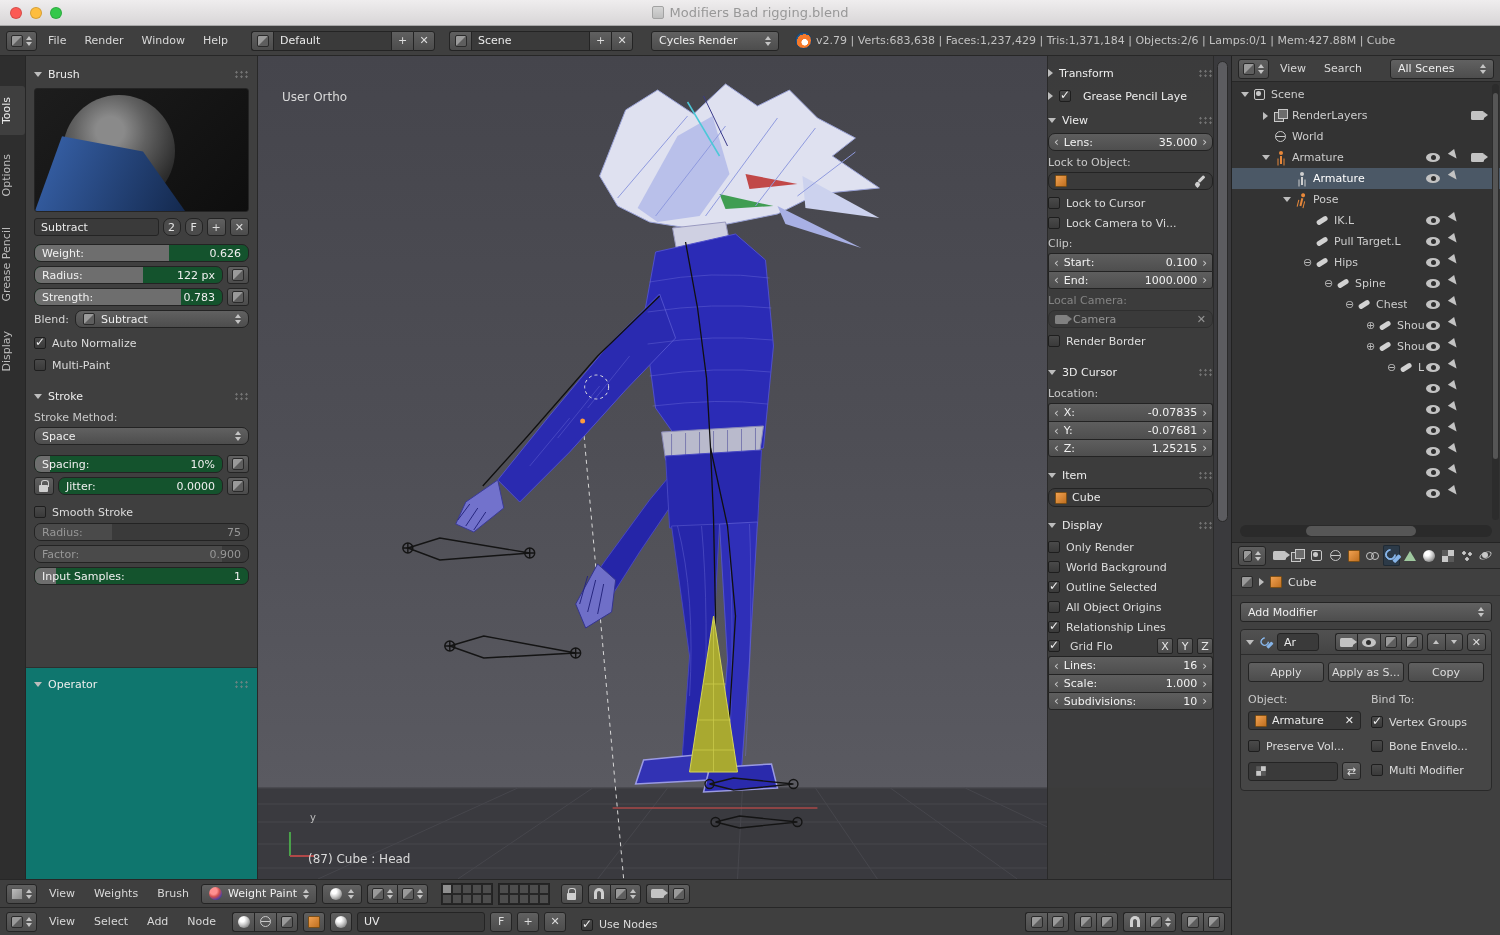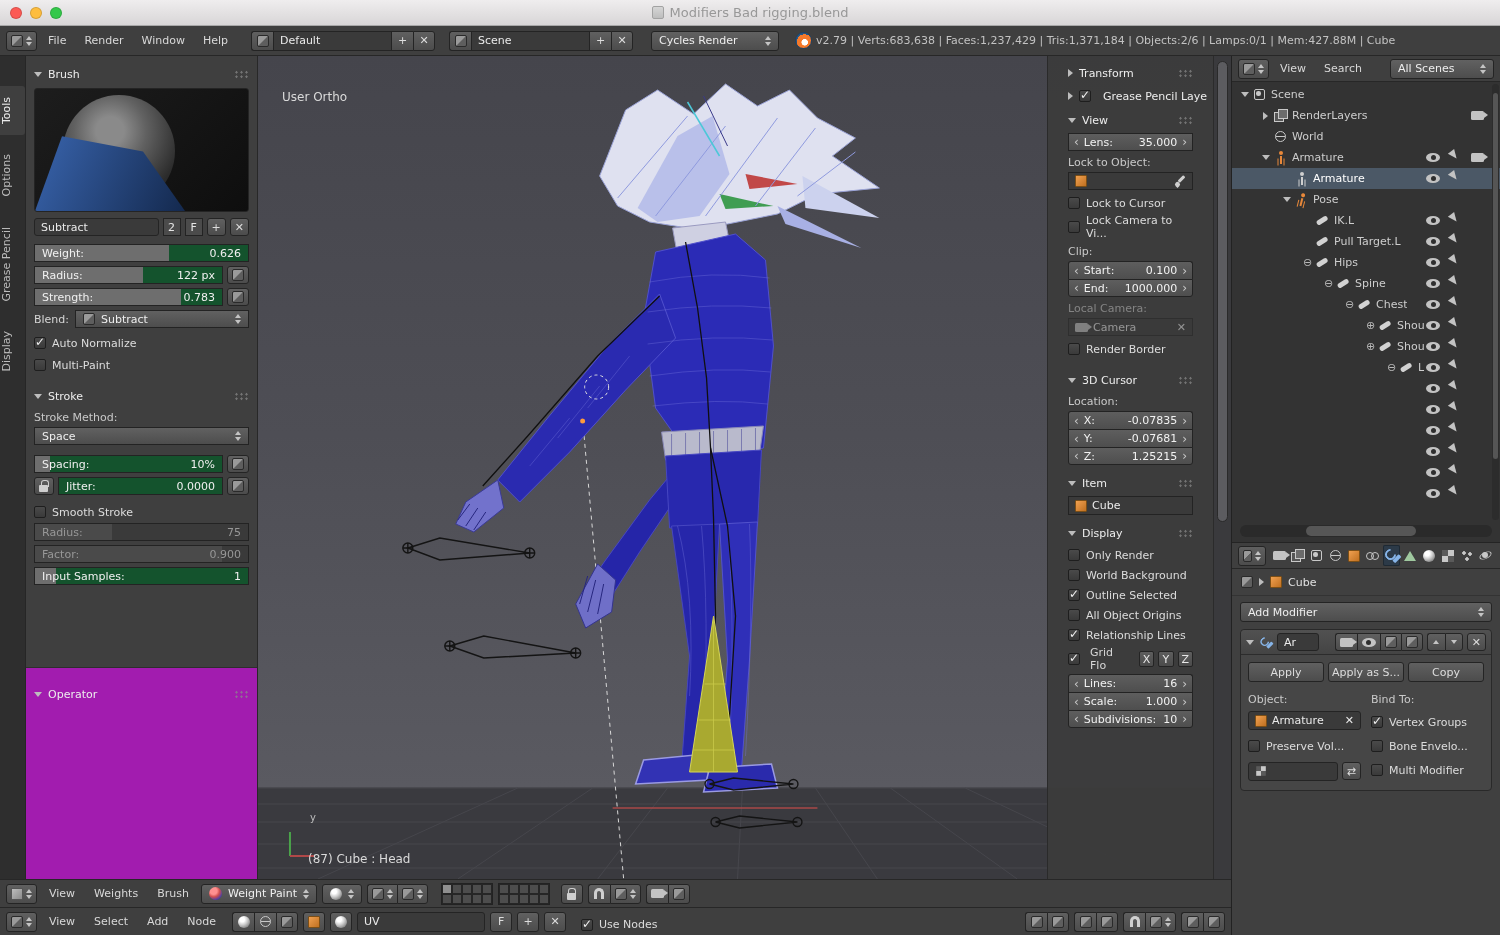--- a/index.html
+++ b/index.html
@@ -32,21 +32,21 @@
 .grp>*:first-child{border-radius:3px 0 0 3px}
 .grp>*:last-child{border-radius:0 3px 3px 0;border-right-width:1px}
 .blogo{width:17px;height:17px;border-radius:50%;background:radial-gradient(circle at 58% 62%,#ffffff 0 3px,#f5792a 3.5px 8px,#265787 8px);border:1px solid #1d4266}
 .stats{color:#c2c2c2;white-space:nowrap;overflow:hidden}
 
 .panel-h{height:20px;display:flex;align-items:center;gap:6px;color:#ededed}
 .tri-d{width:0;height:0;border-left:4px solid transparent;border-right:4px solid transparent;border-top:5px solid #bdbdbd}
 .tri-r{width:0;height:0;border-top:4px solid transparent;border-bottom:4px solid transparent;border-left:5px solid #bdbdbd}
 .grip{margin-left:auto;width:15px;height:9px;background:radial-gradient(circle,#8a8a8a 1px,transparent 1.3px);background-size:5px 4.5px;opacity:.7}
 
-.w18{height:18px;border:1px solid #232323;border-radius:0;display:flex;align-items:center;font-size:11px}
+.w18{height:18px;border:1px solid #232323;border-radius:7px;display:flex;align-items:center;font-size:11px}
 .slider{position:relative;background:#14532d;overflow:hidden;color:#f0f0f0;flex:1}
 .slider>.fill{position:absolute;top:0;left:0;bottom:0;background:#6e6e6e}
 .slider>.lab{position:relative;margin-left:7px;white-space:nowrap}
 .slider>.val{position:relative;margin-left:auto;margin-right:7px;white-space:nowrap}
 .slider.dis{color:#979797;background:#3a3a3a}
 .slider.dis>.fill{background:#4a4a4a}
 .numf{background:linear-gradient(#5e5e5e,#4e4e4e);color:#f2f2f2;padding:0 3px;flex:1}
 .numf::before{content:"‹";color:#c9c9c9;font-size:12px;padding:0 2px}
 .numf::after{content:"›";color:#c9c9c9;font-size:12px;padding:0 2px;margin-left:0}
 .numf .lab{margin-left:3px;white-space:nowrap}
@@ -123,27 +123,27 @@
 .tabstrip{flex:0 0 26px;background:#2e2e2e;border-right:1px solid #262626;display:flex;flex-direction:column;align-items:stretch;padding-top:30px;gap:8px}
 .vtab{writing-mode:vertical-rl;transform:rotate(180deg);color:#bdbdbd;padding:11px 0;text-align:center;font-size:11px}
 .vtab.active{background:#3f3f3f;color:#ececec;border-radius:3px 0 0 3px}
 
 
 .toolshelf{flex:0 0 232px;background:#3f3f3f;border-right:1px solid #282828;padding:8px 8px 0 8px;display:flex;flex-direction:column;overflow:hidden}
 .brush-preview{height:124px;border:1px solid #242424;border-radius:3px;margin:4px 0 6px 0;position:relative;overflow:hidden;background:linear-gradient(135deg,#1d1d1d,#0e0e0e)}
 .brush-preview .sphere{position:absolute;left:28px;top:6px;width:112px;height:112px;border-radius:50%;background:radial-gradient(circle at 42% 32%,#8a8a8a 0 14%,#616161 36%,#2c2c2c 72%,#161616 100%)}
 .brush-preview .wedge{position:absolute;left:0;bottom:0;width:150px;height:85px;background:linear-gradient(115deg,#3a66b0,#14294e);clip-path:polygon(0 100%,100% 100%,72% 30%,18% 12%)}
 .db-count{height:18px;display:flex;align-items:center;justify-content:center;min-width:18px;background:#4b4b4b;border:1px solid #232323;color:#e6e6e6}
-.op-region{border-top:1px solid #2e2e2e;margin:78px -8px 0 -8px;padding:16px 8px;flex:1;background:#a21caf}
+.op-region{border-top:1px solid #2e2e2e;margin:78px -8px 0 -8px;padding:6px 8px;flex:1;background:#0f766e}
 
 
 .viewport{position:relative;flex:1;min-width:0;background:linear-gradient(#45454c 0%,#4e4e55 46%,#5a5a61 88.8%,#3d3d42 89%,#35353a 100%);overflow:hidden}
 .viewport svg{position:absolute;inset:0;width:100%;height:100%}
 .vp-text{position:absolute;color:#dadada;font-size:12px}
-.npanel{position:absolute;top:0;right:18px;bottom:0;width:166px;background:rgba(59,59,59,.96);border-left:1px solid #2a2a2a;padding:7px 20px;overflow:hidden}
+.npanel{position:absolute;top:0;right:18px;bottom:0;width:166px;background:rgba(59,59,59,.96);border-left:1px solid #2a2a2a;padding:7px 0;overflow:hidden}
 .np-hdr{height:20px;display:flex;align-items:center;gap:6px;color:#ededed;margin-bottom:3px}
 .vscroll{position:absolute;top:0;right:0;bottom:0;width:18px;background:#3a3a3d;border-left:1px solid #2b2b2b}
 .vscroll .handle{position:absolute;left:3px;right:3px;top:5px;height:56%;background:#5c5c60;border:1px solid #2a2a2a;border-radius:7px}
 .axisbtn{width:16px;height:16px;border:1px solid #242424;background:linear-gradient(#5e5e5e,#4b4b4b);border-radius:2px;display:flex;align-items:center;justify-content:center;color:#e8e8e8}
 
 
 .outliner{height:487px;background:#333333;border-bottom:1px solid #242424;display:flex;flex-direction:column}
 .o-body{flex:1;position:relative;overflow:hidden;padding-top:2px}
 .orow{height:21px;display:flex;align-items:center;padding-left:calc(6px + var(--d)*21px);color:#cdcdcd;position:relative;white-space:nowrap}
 .orow.sel{background:#4b5866;color:#fff}

